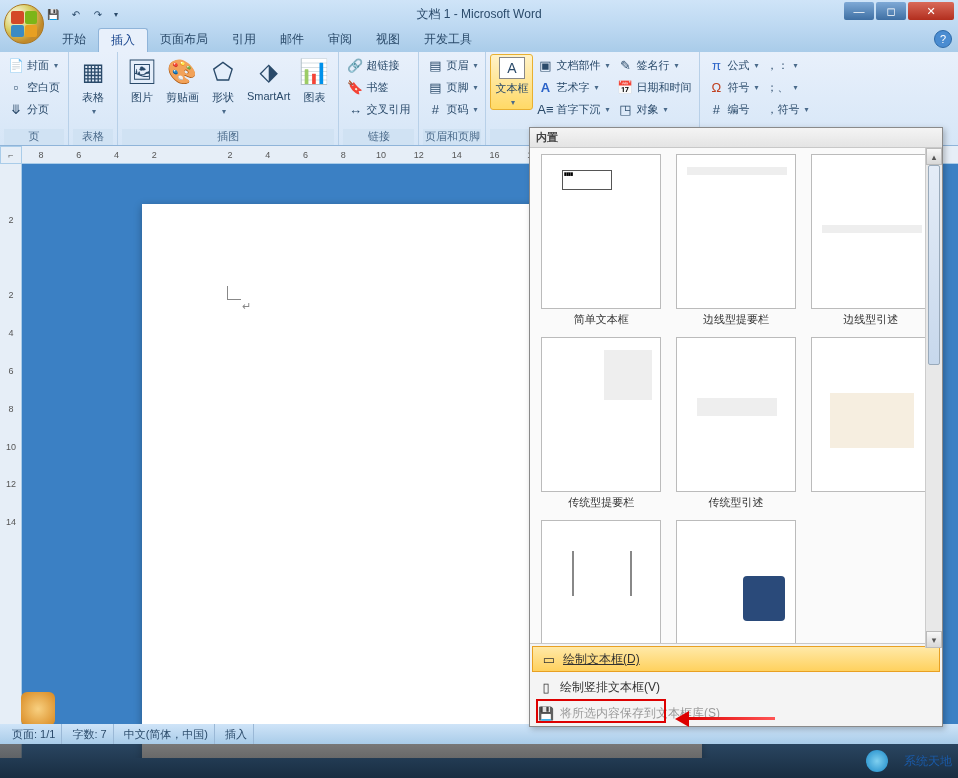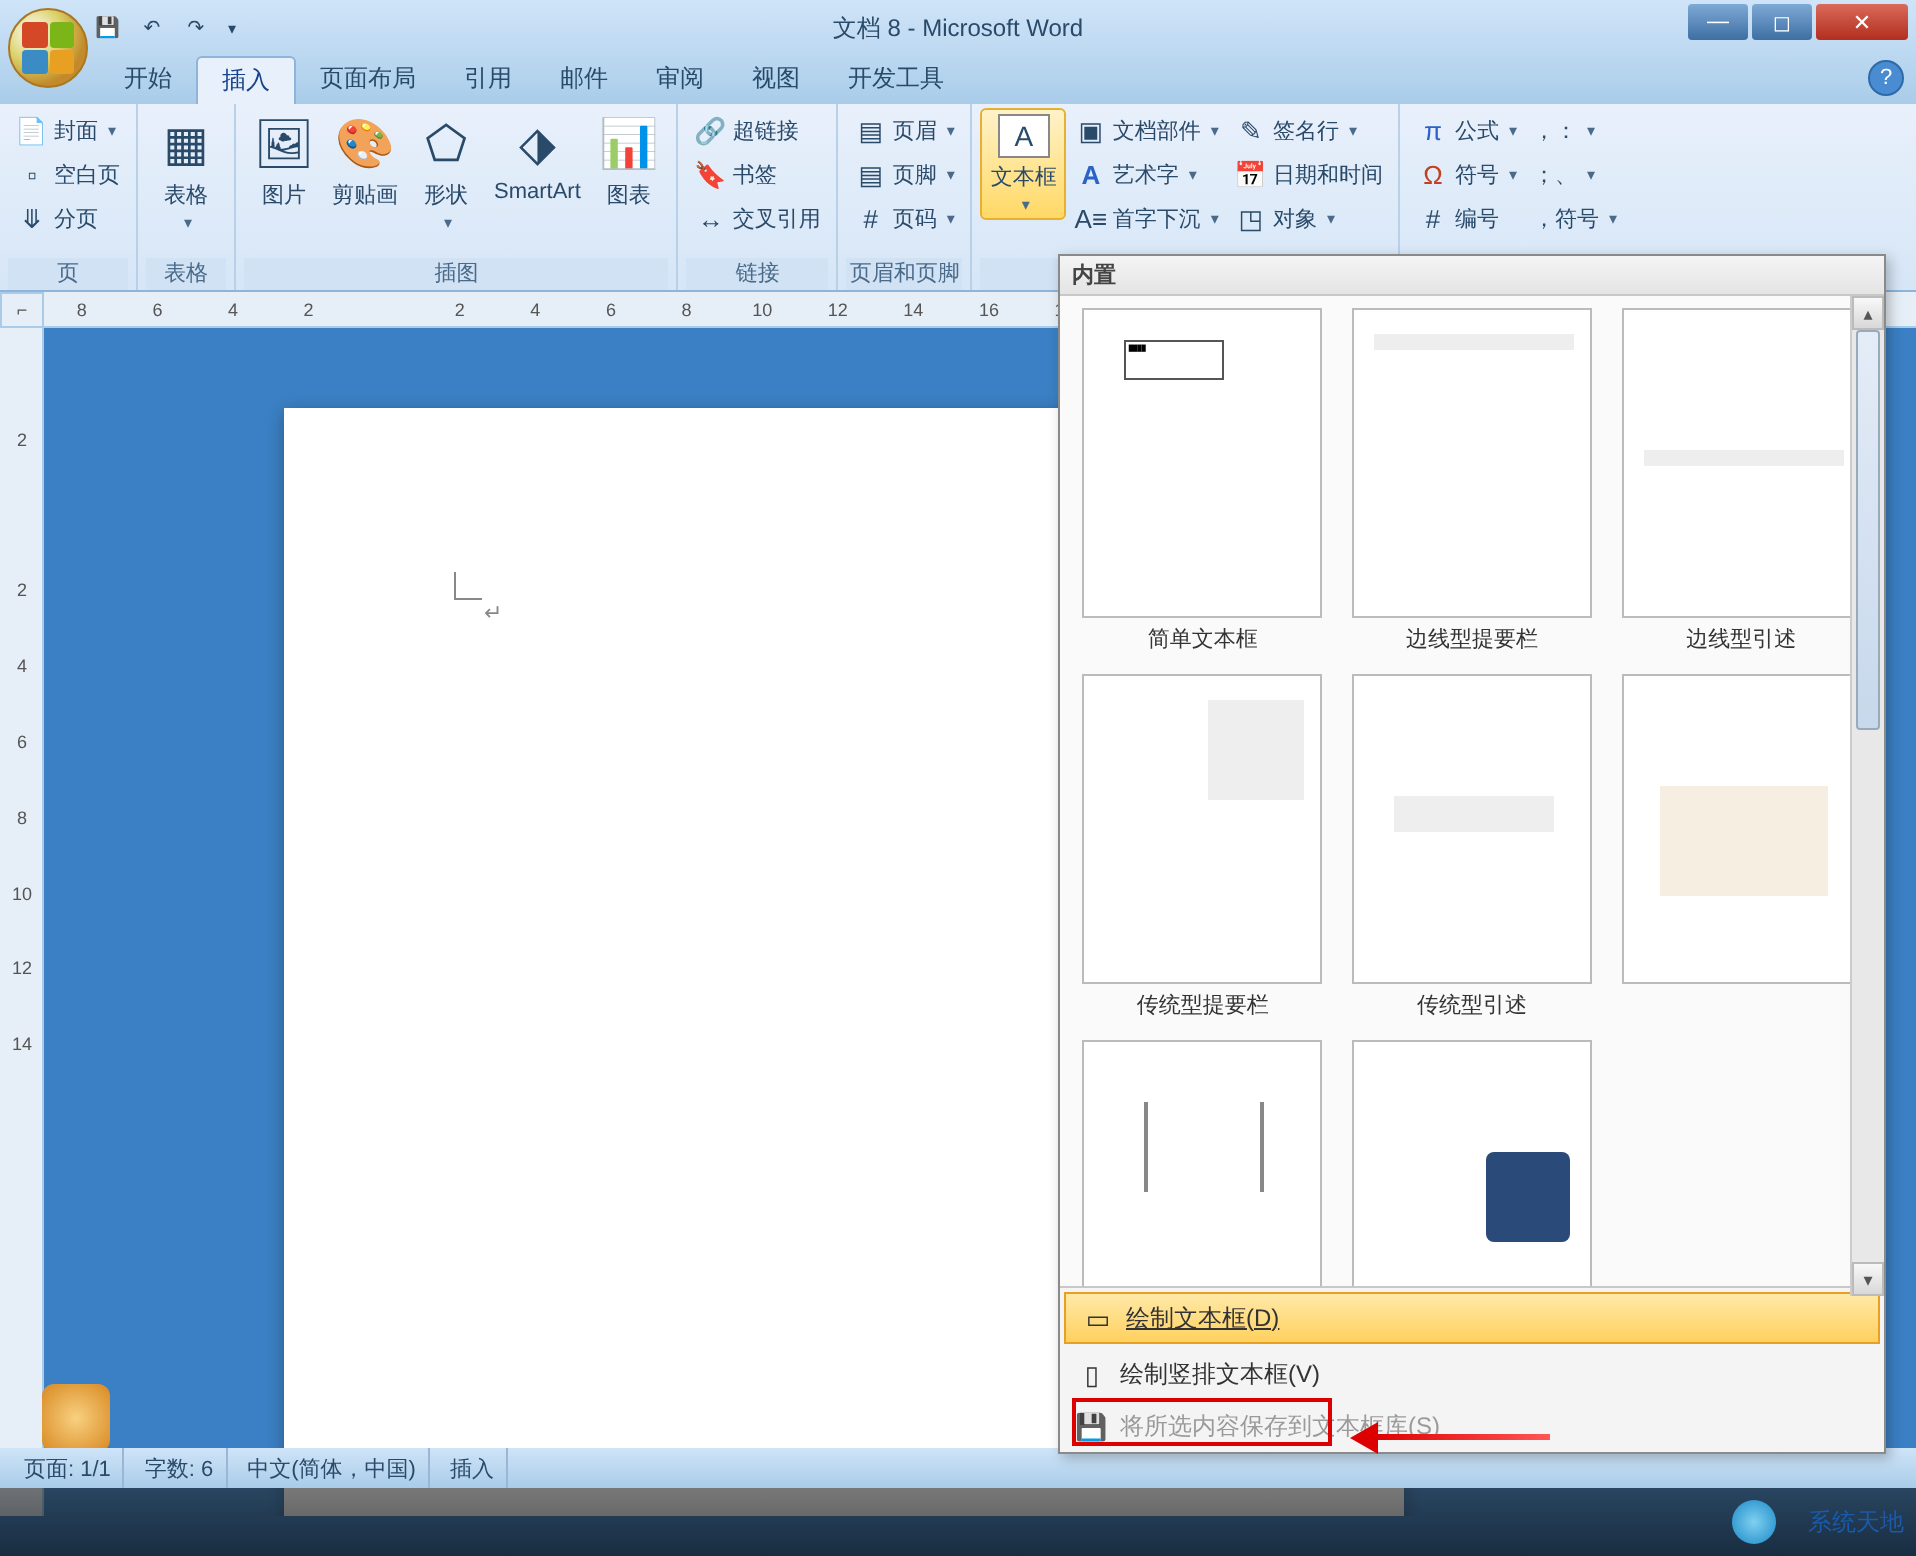--- a/index.html
+++ b/index.html
@@ -95,21 +95,21 @@
 </head>
 <body>
 
 <div class="title-bar">
   <div class="qa-toolbar">
     <div class="qa-btn">💾</div>
     <div class="qa-btn">↶</div>
     <div class="qa-btn">↷</div>
     <div class="qa-drop">▾</div>
   </div>
-  <div class="title-text">文档 8 - Microsoft Word</div>
+  <div class="title-text">文档 1 - Microsoft Word</div>
   <div class="win-controls">
     <div class="win-btn win-min">—</div>
     <div class="win-btn win-max">◻</div>
     <div class="win-btn win-close">✕</div>
   </div>
 </div>
 
 <div class="office-btn">
   <div class="office-inner">
     <div class="oi1"></div>
@@ -429,21 +429,21 @@
       <span>将所选内容保存到文本框库(S)</span>
     </div>
   </div>
 </div>
 
 <div class="red-box"></div>
 <div class="red-arrow"></div>
 
 <div class="status-bar" style="bottom:34px;">
   <div class="status-seg">页面: 1/1</div>
-  <div class="status-seg">字数: 6</div>
+  <div class="status-seg">字数: 7</div>
   <div class="status-seg">中文(简体，中国)</div>
   <div class="status-seg">插入</div>
 </div>
 
 <div class="taskbar"></div>
 <div class="tb-item">
   <div class="tb-ico"></div>
   <div>摇号isb2</div>
 </div>
 <div class="watermark">

